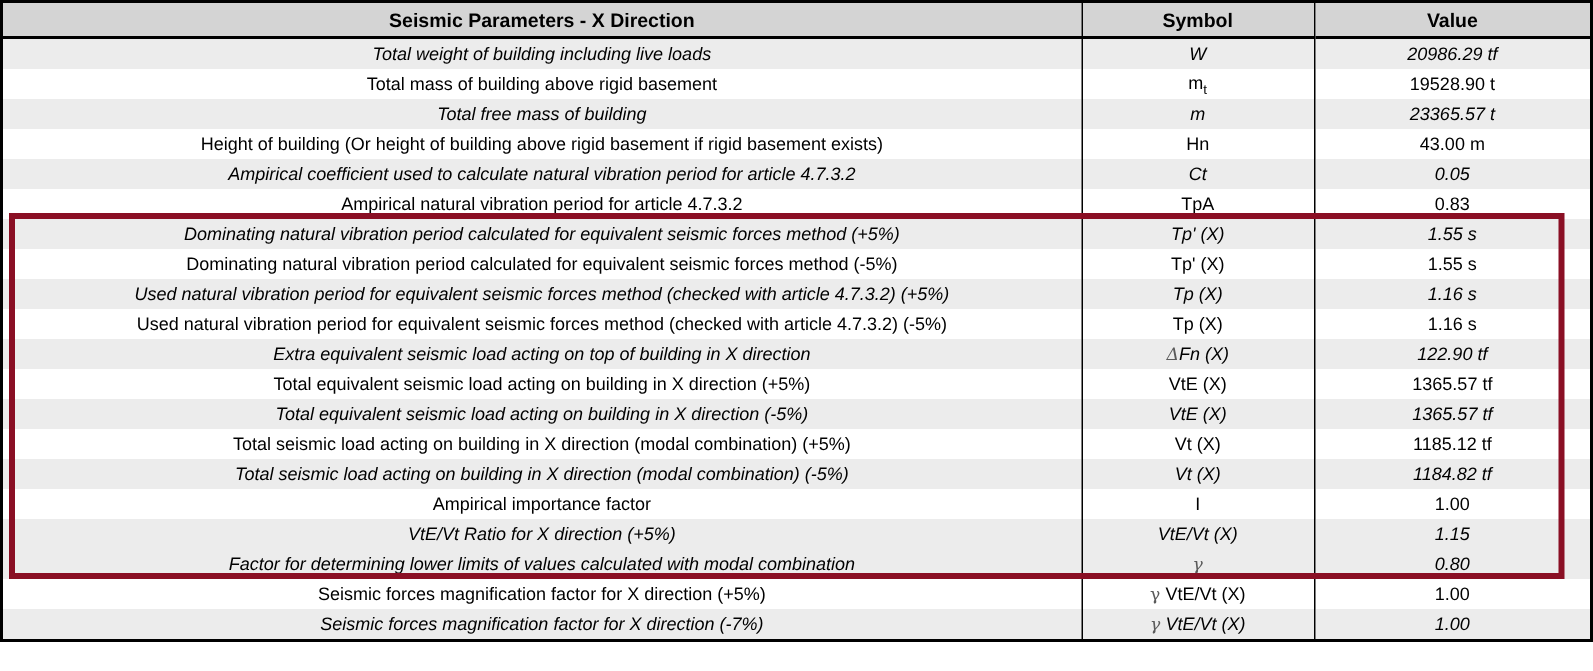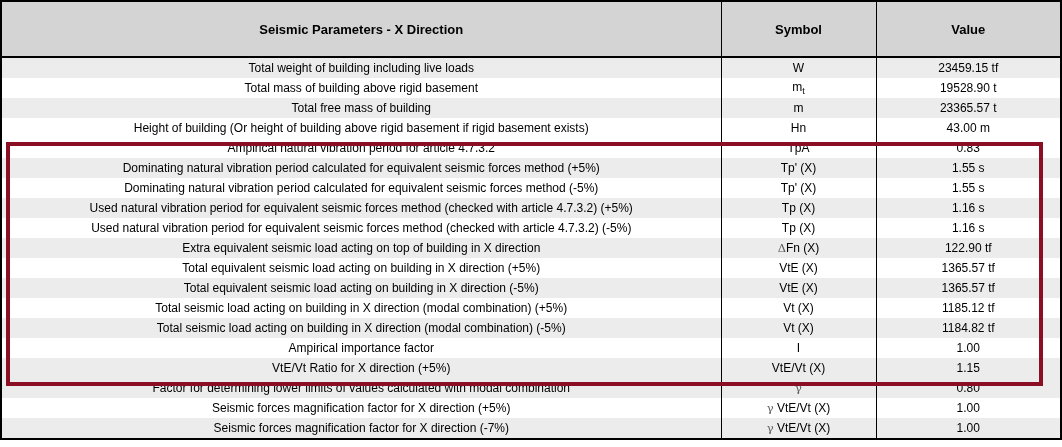--- a/index.html
+++ b/index.html
@@ -29,37 +29,37 @@
     width: 100%;
     color: #000;
   }
   table.params th {
     background: var(--header-bg, #d4d4d4);
     font-size: 13px;
     font-weight: bold;
     height: 22px;
     border-bottom: 2px solid var(--border, #000);
     text-align: center;
-    padding: 16px;
+    padding: 0;
     overflow: hidden;
     white-space: nowrap;
   }
   table.params td {
     font-size: 12px;
     height: 20px;
     text-align: center;
     padding: 0;
     overflow: hidden;
     white-space: nowrap;
   }
   table.params th + th,
   table.params td + td {
     border-left: 1px solid var(--border, #000);
   }
-  tr.odd td  { background: var(--row-alt-bg, #ececec); }
+  tr.odd td  { background: var(--row-alt-bg, #ececec); font-style: italic; }
   tr.even td { background: var(--row-bg, #ffffff); }
   .greek {
     font-family: "DejaVu Serif", serif;
     color: #5a5a5a;
     font-size: 11.5px;
   }
   sub { font-size: 9px; }
   .highlight-box {
     position: absolute;
     left: 6px;
@@ -86,36 +86,41 @@
         <tr>
           <th>Seismic Parameters - X Direction</th>
           <th>Symbol</th>
           <th>Value</th>
         </tr>
       </thead>
       <tbody id="rows-body">
           <tr class="odd">
             <td>Total weight of building including live loads</td>
             <td>W</td>
-            <td>23459.15 tf</td>
+            <td>20986.29 tf</td>
           </tr>
           <tr class="even">
             <td>Total mass of building above rigid basement</td>
             <td>m<sub>t</sub></td>
             <td>19528.90 t</td>
           </tr>
           <tr class="odd">
             <td>Total free mass of building</td>
             <td>m</td>
             <td>23365.57 t</td>
           </tr>
           <tr class="even">
             <td>Height of building (Or height of building above rigid basement if rigid basement exists)</td>
             <td>Hn</td>
             <td>43.00 m</td>
+          </tr>
+          <tr class="odd">
+            <td>Ampirical coefficient used to calculate natural vibration period for article 4.7.3.2</td>
+            <td>Ct</td>
+            <td>0.05</td>
           </tr>
           <tr class="even">
             <td>Ampirical natural vibration period for article 4.7.3.2</td>
             <td>TpA</td>
             <td>0.83</td>
           </tr>
           <tr class="odd">
             <td>Dominating natural vibration period calculated for equivalent seismic forces method (+5%)</td>
             <td>Tp' (X)</td>
             <td>1.55 s</td>

